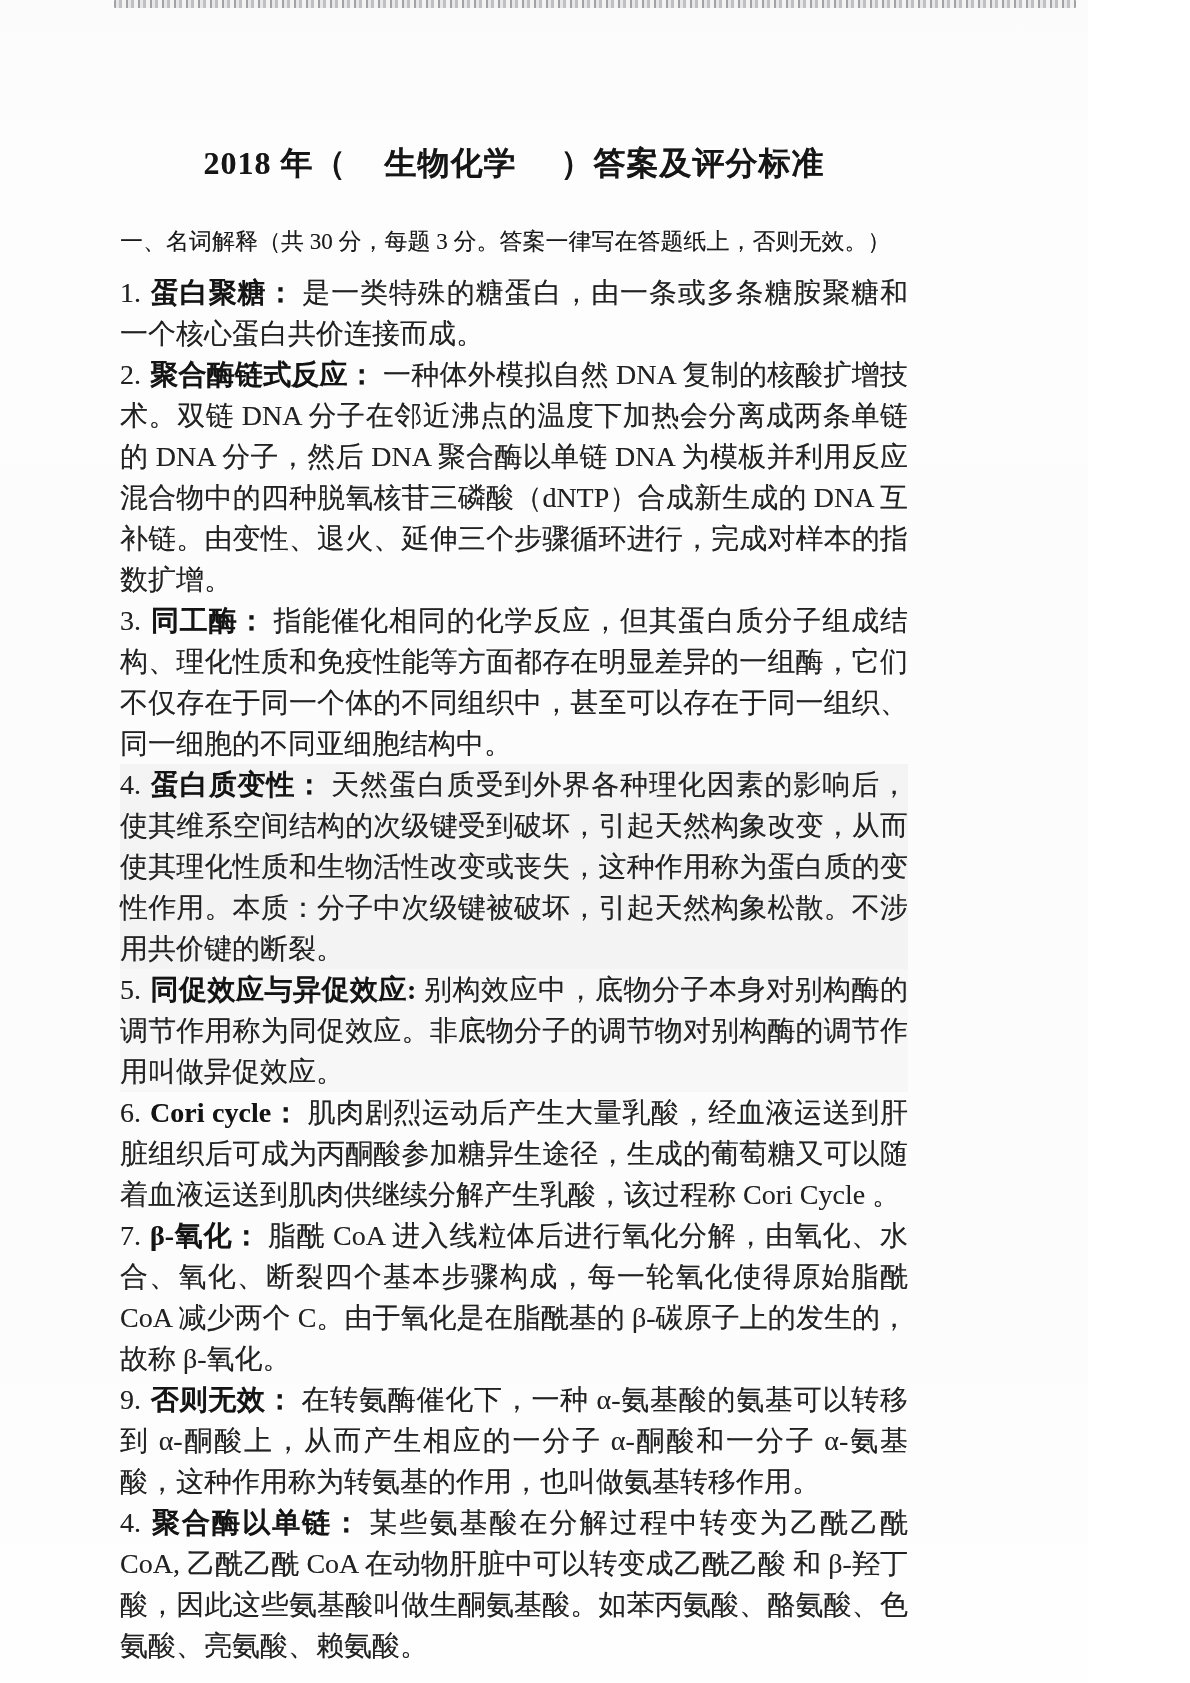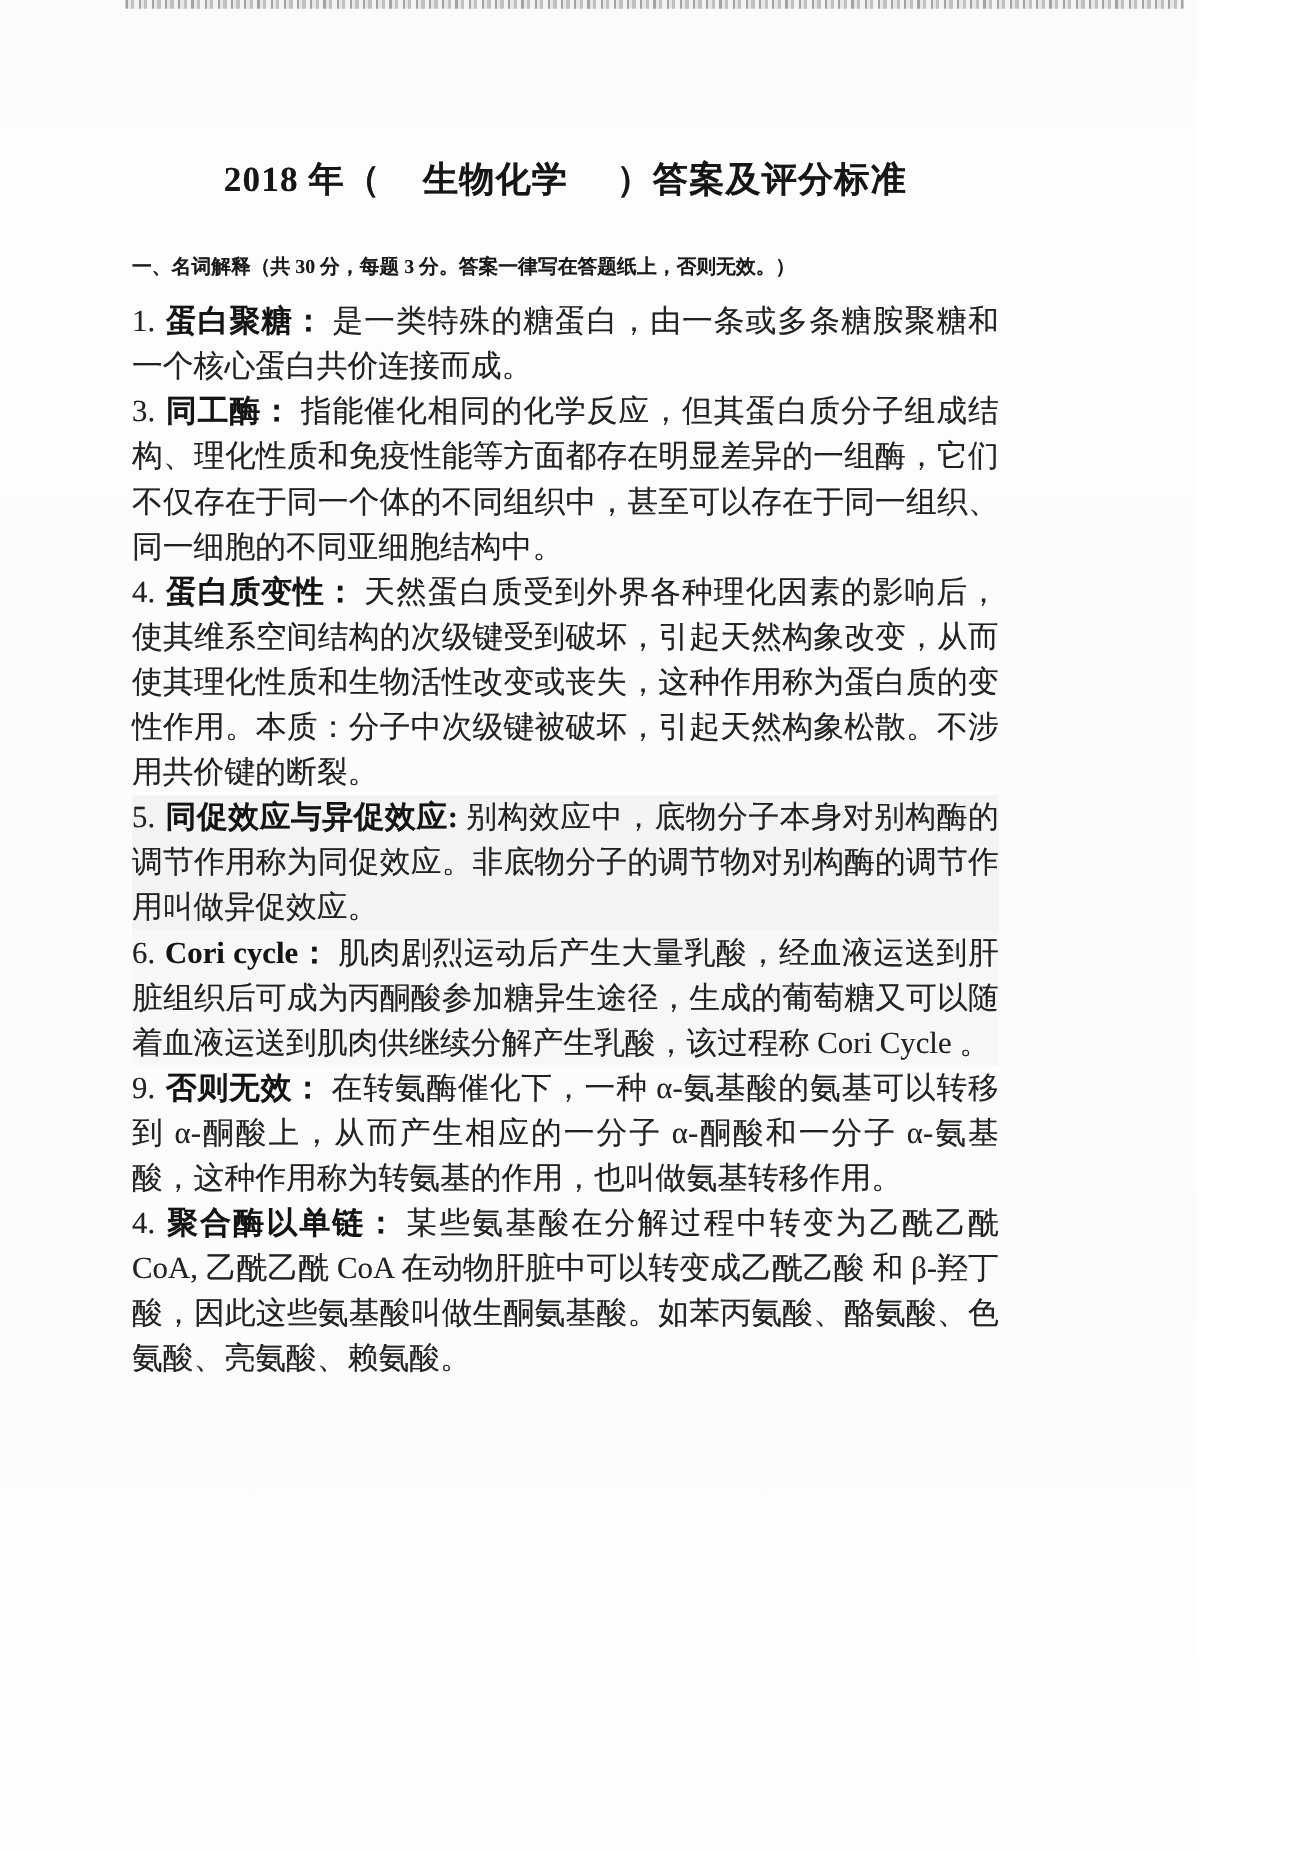--- a/index.html
+++ b/index.html
@@ -47,23 +47,23 @@
     font-weight: bold;
     letter-spacing: 1px;
     color: #161616;
     text-shadow: 0 0 0.6px rgba(0,0,0,0.45);
     white-space: nowrap;
   }
   .title .gap-left  { margin-left: 38px; }
   .title .gap-right { margin-left: 44px; }
   .section-heading {
     margin: 16px 0 14px 0;
-    font-size: 18px;
+    font-size: 23px;
     line-height: 32px;
-    font-weight: bold;
+    font-weight: normal;
     color: #1a1a1a;
     text-shadow: 0 0 0.5px rgba(0,0,0,0.4);
   }
   .items p.item {
     margin: 0;
     font-size: 28px;
     line-height: 41px;
     text-align: justify;
     color: #222;
     text-shadow: 0 0 0.5px rgba(0,0,0,0.35);
@@ -83,29 +83,31 @@
 
   <div class="scan-strip"></div>
 
   <h1 class="title"><span>2018 年（</span><span class="gap-left">生物化学</span><span class="gap-right">）答案及评分标准</span></h1>
 
   <p class="section-heading">一、名词解释（共 30 分，每题 3 分。答案一律写在答题纸上，否则无效。）</p>
 
   <div class="items">
   <p class="item"><span class="num">1.</span><b class="term">蛋白聚糖：</b><span class="def">是一类特殊的糖蛋白，由一条或多条糖胺聚糖和一个核心蛋白共价连接而成。</span></p>
 
+  <p class="item"><span class="num">2.</span><b class="term">聚合酶链式反应：</b><span class="def">一种体外模拟自然 DNA 复制的核酸扩增技术。双链 DNA 分子在邻近沸点的温度下加热会分离成两条单链的 DNA 分子，然后 DNA 聚合酶以单链 DNA 为模板并利用反应混合物中的四种脱氧核苷三磷酸（dNTP）合成新生成的 DNA 互补链。由变性、退火、延伸三个步骤循环进行，完成对样本的指数扩增。</span></p>
 
   <p class="item"><span class="num">3.</span><b class="term">同工酶：</b><span class="def">指能催化相同的化学反应，但其蛋白质分子组成结构、理化性质和免疫性能等方面都存在明显差异的一组酶，它们不仅存在于同一个体的不同组织中，甚至可以存在于同一组织、同一细胞的不同亚细胞结构中。</span></p>
 
   <p class="item"><span class="num">4.</span><b class="term">蛋白质变性：</b><span class="def">天然蛋白质受到外界各种理化因素的影响后，使其维系空间结构的次级键受到破坏，引起天然构象改变，从而使其理化性质和生物活性改变或丧失，这种作用称为蛋白质的变性作用。本质：分子中次级键被破坏，引起天然构象松散。不涉用共价键的断裂。</span></p>
 
   <p class="item"><span class="num">5.</span><b class="term">同促效应与异促效应:</b><span class="def">别构效应中，底物分子本身对别构酶的调节作用称为同促效应。非底物分子的调节物对别构酶的调节作用叫做异促效应。</span></p>
 
   <p class="item"><span class="num">6.</span><b class="term">Cori cycle：</b><span class="def">肌肉剧烈运动后产生大量乳酸，经血液运送到肝脏组织后可成为丙酮酸参加糖异生途径，生成的葡萄糖又可以随着血液运送到肌肉供继续分解产生乳酸，该过程称 Cori Cycle 。</span></p>
 
+  <p class="item"><span class="num">7.</span><b class="term">β-氧化：</b><span class="def">脂酰 CoA 进入线粒体后进行氧化分解，由氧化、水合、氧化、断裂四个基本步骤构成，每一轮氧化使得原始脂酰 CoA 减少两个 C。由于氧化是在脂酰基的 β-碳原子上的发生的，故称 β-氧化。</span></p>
 
 
   <p class="item"><span class="num">9.</span><b class="term">否则无效：</b><span class="def">在转氨酶催化下，一种 α-氨基酸的氨基可以转移到 α-酮酸上，从而产生相应的一分子 α-酮酸和一分子 α-氨基酸，这种作用称为转氨基的作用，也叫做氨基转移作用。</span></p>
 
   <p class="item"><span class="num">4.</span><b class="term">聚合酶以单链：</b><span class="def">某些氨基酸在分解过程中转变为乙酰乙酰 CoA, 乙酰乙酰 CoA 在动物肝脏中可以转变成乙酰乙酸 和 β-羟丁酸，因此这些氨基酸叫做生酮氨基酸。如苯丙氨酸、酪氨酸、色氨酸、亮氨酸、赖氨酸。</span></p>
 </div>
 
 </div>
 
 </body></html>

